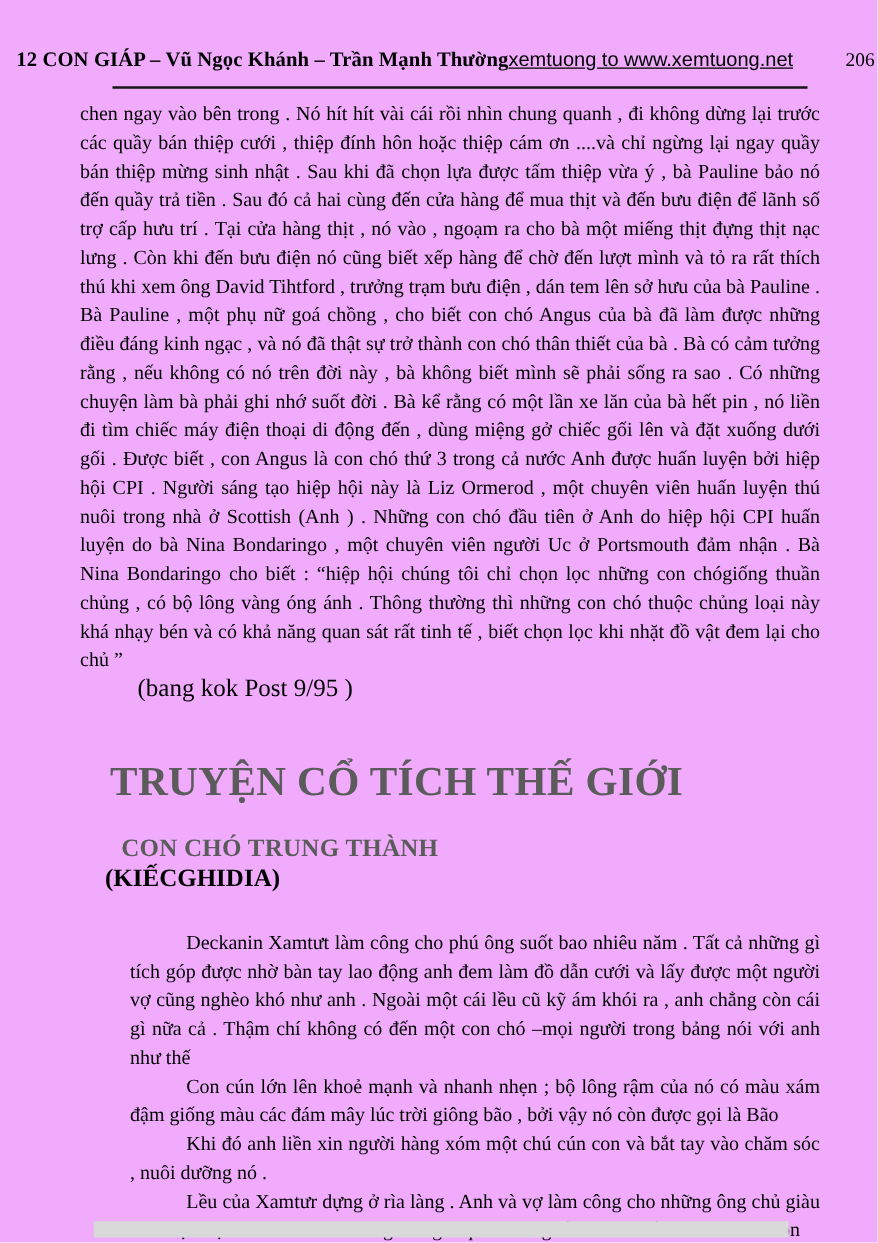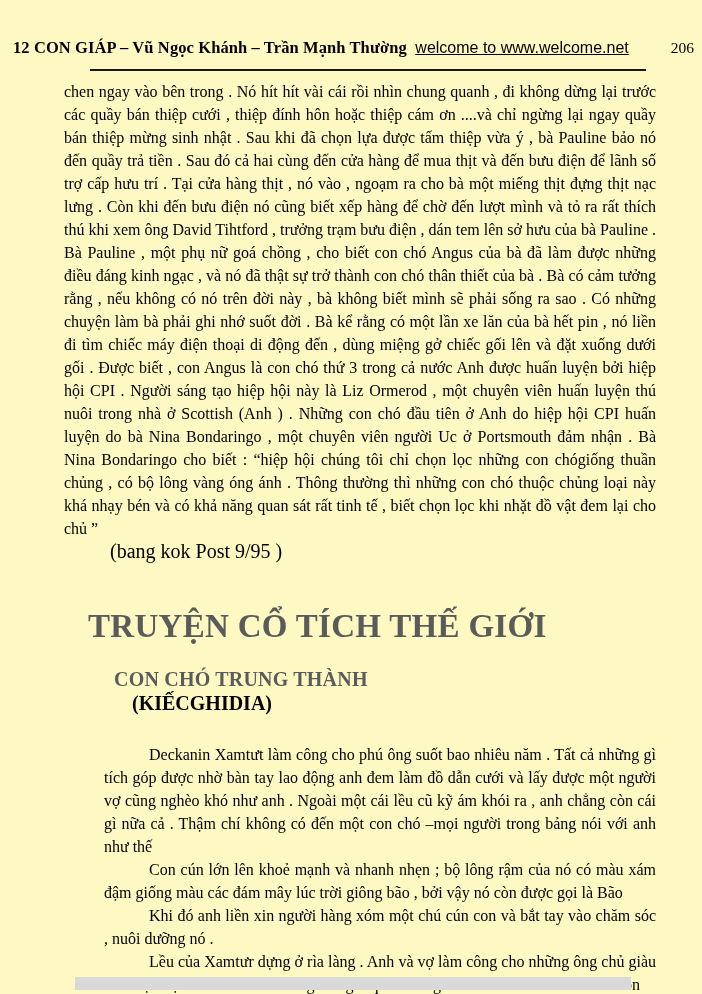--- a/index.html
+++ b/index.html
@@ -5,21 +5,21 @@
 <style>
   html, body {
     margin: 0;
     padding: 0;
     background: #ffffff;
   }
   .page {
     position: relative;
     width: 702px;
     height: 994px;
-    background: #fef9c3;
+    background: #f0abfc;
     color: #000000;
     font-family: "Liberation Serif", "DejaVu Serif", serif;
     overflow: hidden;
   }
   
   .header {
     position: absolute;
     top: 38px;
     left: 13px;
     right: 8px;
@@ -71,29 +71,29 @@
   }
   .section-title {
     margin: 40px 0 0 24px;
     font-size: 33px;
     line-height: 47px;
     font-weight: bold;
     color: #5b5b5b;
     letter-spacing: 0.3px;
   }
   .story-title {
-    margin: 17px 0 0 50px;
+    margin: 17px 0 0 33px;
     font-size: 20px;
     line-height: 24px;
     font-weight: bold;
     color: #5b5b5b;
     letter-spacing: 0.2px;
   }
   .story-subtitle {
-    margin: 0 0 0 68px;
+    margin: 0 0 0 20px;
     font-size: 20px;
     line-height: 24px;
     font-weight: bold;
     color: #000000;
   }
   .story-body {
     margin-top: 28px;
   }
   .story-body .body-text {
     text-indent: 45px;
@@ -109,21 +109,21 @@
     background: #d9d9d9;
   }
 </style>
 </head>
 <body>
 
 <div class="page">
 
   <header class="header">
     <span class="book-title">12 CON GIÁP – Vũ Ngọc Khánh – Trần Mạnh Thường</span>
-    <a class="site-link">welcome to www.welcome.net</a>
+    <a class="site-link">xemtuong to www.xemtuong.net</a>
     <span class="page-number">206</span>
   </header>
 
   <div class="header-rule"></div>
 
   <main class="content">
 
     <p class="body-text">chen ngay vào bên trong . Nó hít hít vài cái rồi nhìn chung quanh , đi không dừng lại trước các quầy bán thiệp cưới , thiệp đính hôn hoặc thiệp cám ơn ....và chỉ ngừng lại ngay quầy bán thiệp mừng sinh nhật . Sau khi đã chọn lựa được tấm thiệp vừa ý , bà Pauline bảo nó đến quầy trả tiền . Sau đó cả hai cùng đến cửa hàng để mua thịt và đến bưu điện để lãnh số trợ cấp hưu trí . Tại cửa hàng thịt , nó vào , ngoạm ra cho bà một miếng thịt đựng thịt nạc lưng . Còn khi đến bưu điện nó cũng biết xếp hàng để chờ đến lượt mình và tỏ ra rất thích thú khi xem ông David Tihtford , trưởng trạm bưu điện , dán tem lên sở hưu của bà Pauline . Bà Pauline , một phụ nữ goá chồng , cho biết con chó Angus của bà đã làm được những điều đáng kinh ngạc , và nó đã thật sự trở thành con chó thân thiết của bà . Bà có cảm tưởng rằng , nếu không có nó trên đời này , bà không biết mình sẽ phải sống ra sao . Có những chuyện làm bà phải ghi nhớ suốt đời . Bà kể rằng có một lần xe lăn của bà hết pin , nó liền đi tìm chiếc máy điện thoại di động đến , dùng miệng gở chiếc gối lên và đặt xuống dưới gối . Được biết , con Angus là con chó thứ 3 trong cả nước Anh được huấn luyện bởi hiệp hội CPI . Người sáng tạo hiệp hội này là Liz Ormerod , một chuyên viên huấn luyện thú nuôi trong nhà ở Scottish (Anh ) . Những con chó đầu tiên ở Anh do hiệp hội CPI huấn luyện do bà Nina Bondaringo , một chuyên viên người Uc ở Portsmouth đảm nhận . Bà Nina Bondaringo cho biết : “hiệp hội chúng tôi chỉ chọn lọc những con chógiống thuần chủng , có bộ lông vàng óng ánh . Thông thường thì những con chó  thuộc chủng loại này khá nhạy bén và có khả năng quan sát rất tinh tế , biết chọn lọc khi nhặt đồ vật đem lại cho chủ ”</p>
 
     <p class="credit">(bang kok Post 9/95 )</p>

